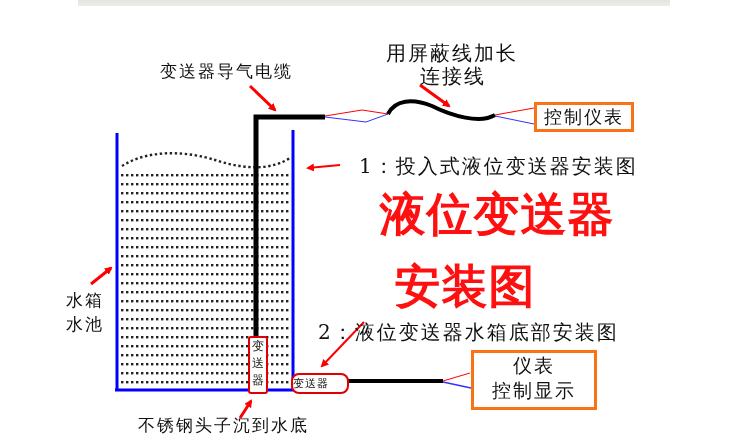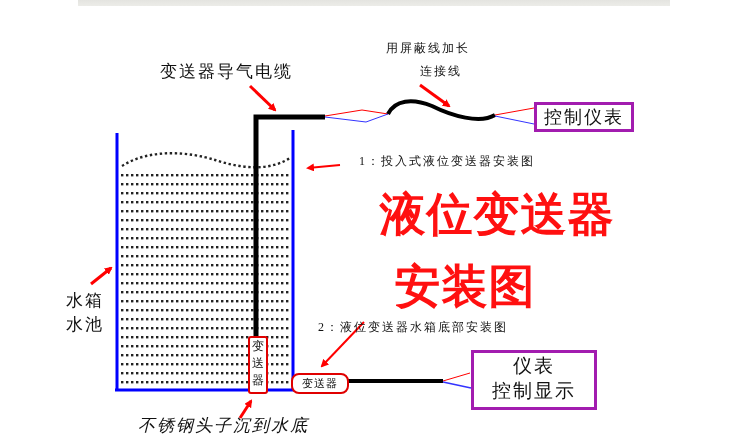--- a/index.html
+++ b/index.html
@@ -2,31 +2,31 @@
 <html><head>
 <meta charset="utf-8">
 <style>
   html, body { margin:0; padding:0; background:#ffffff; }
   body { width:750px; height:446px; position:relative; overflow:hidden;
          font-family:"DejaVu Serif", serif; color:#111; }
   .topbar { position:absolute; left:78px; top:0; width:592px; height:6px;
             background:linear-gradient(#e4e4e0,#ecece8); }
   svg.diagram { position:absolute; left:0; top:0; }
   .lbl { position:absolute; white-space:nowrap; font-size:17px; letter-spacing:2px; color:#111; }
-  .small { font-size:12px;font-family:Liberation Serif, serif; }
-  .boxlbl { position:absolute; border:3px solid #a21caf; background:#fff;
+  .small { font-size:20px; }
+  .boxlbl { position:absolute; border:3px solid #f97316; background:#fff;
             font-size:18px; letter-spacing:2px; text-align:center; color:#111; }
   .title { position:absolute; color:#ff1010; font-family:"DejaVu Sans", sans-serif;
            font-weight:bold; font-size:46px; letter-spacing:1px; white-space:nowrap; text-align:center; }
   .sensor-v { position:absolute; left:248px; top:336px; width:16px; height:54px;
               border:2px solid #e00000; border-radius:3px; background:#fff;
               font-size:12px; line-height:17px; text-align:center; }
   .sensor-h { position:absolute; left:291px; top:373px; width:54px; height:17px;
               border:2px solid #e00000; border-radius:8px; background:#fff;
-              font-size:11px; line-height:17px; text-align:center; letter-spacing:1px; }
+              font-size:11px; line-height:17px; letter-spacing:1px; }
 </style>
 </head>
 <body>
 
 <div class="topbar"></div>
 
 <svg class="diagram" width="750" height="446">
   <defs>
     <pattern id="dots" x="0" y="0" width="5" height="9" patternUnits="userSpaceOnUse">
       <rect x="1" y="3" width="2.4" height="2.4" fill="#222"></rect>
@@ -82,18 +82,18 @@
 <div class="lbl" style="left:66px;top:289px;text-align:center;">水箱</div>
 <div class="lbl" style="left:66px;top:313px;">水池</div>
 
 <div class="sensor-v">
   <div>变</div>
   <div>送</div>
   <div>器</div>
 </div>
 <div class="sensor-h">变送器</div>
 
-<div class="lbl" style="left:138px;top:414px;font-style:italic;">不锈钢头子沉到水底</div>
+<div class="lbl" style="left:138px;top:414px;">不锈钢头子沉到水底</div>
 
 <div class="boxlbl" style="left:471px;top:350px;width:120px;height:54px;line-height:25px;font-size:19px;">
   <div>仪表</div>
   <div>控制显示</div>
 </div>
 
 </body></html>

